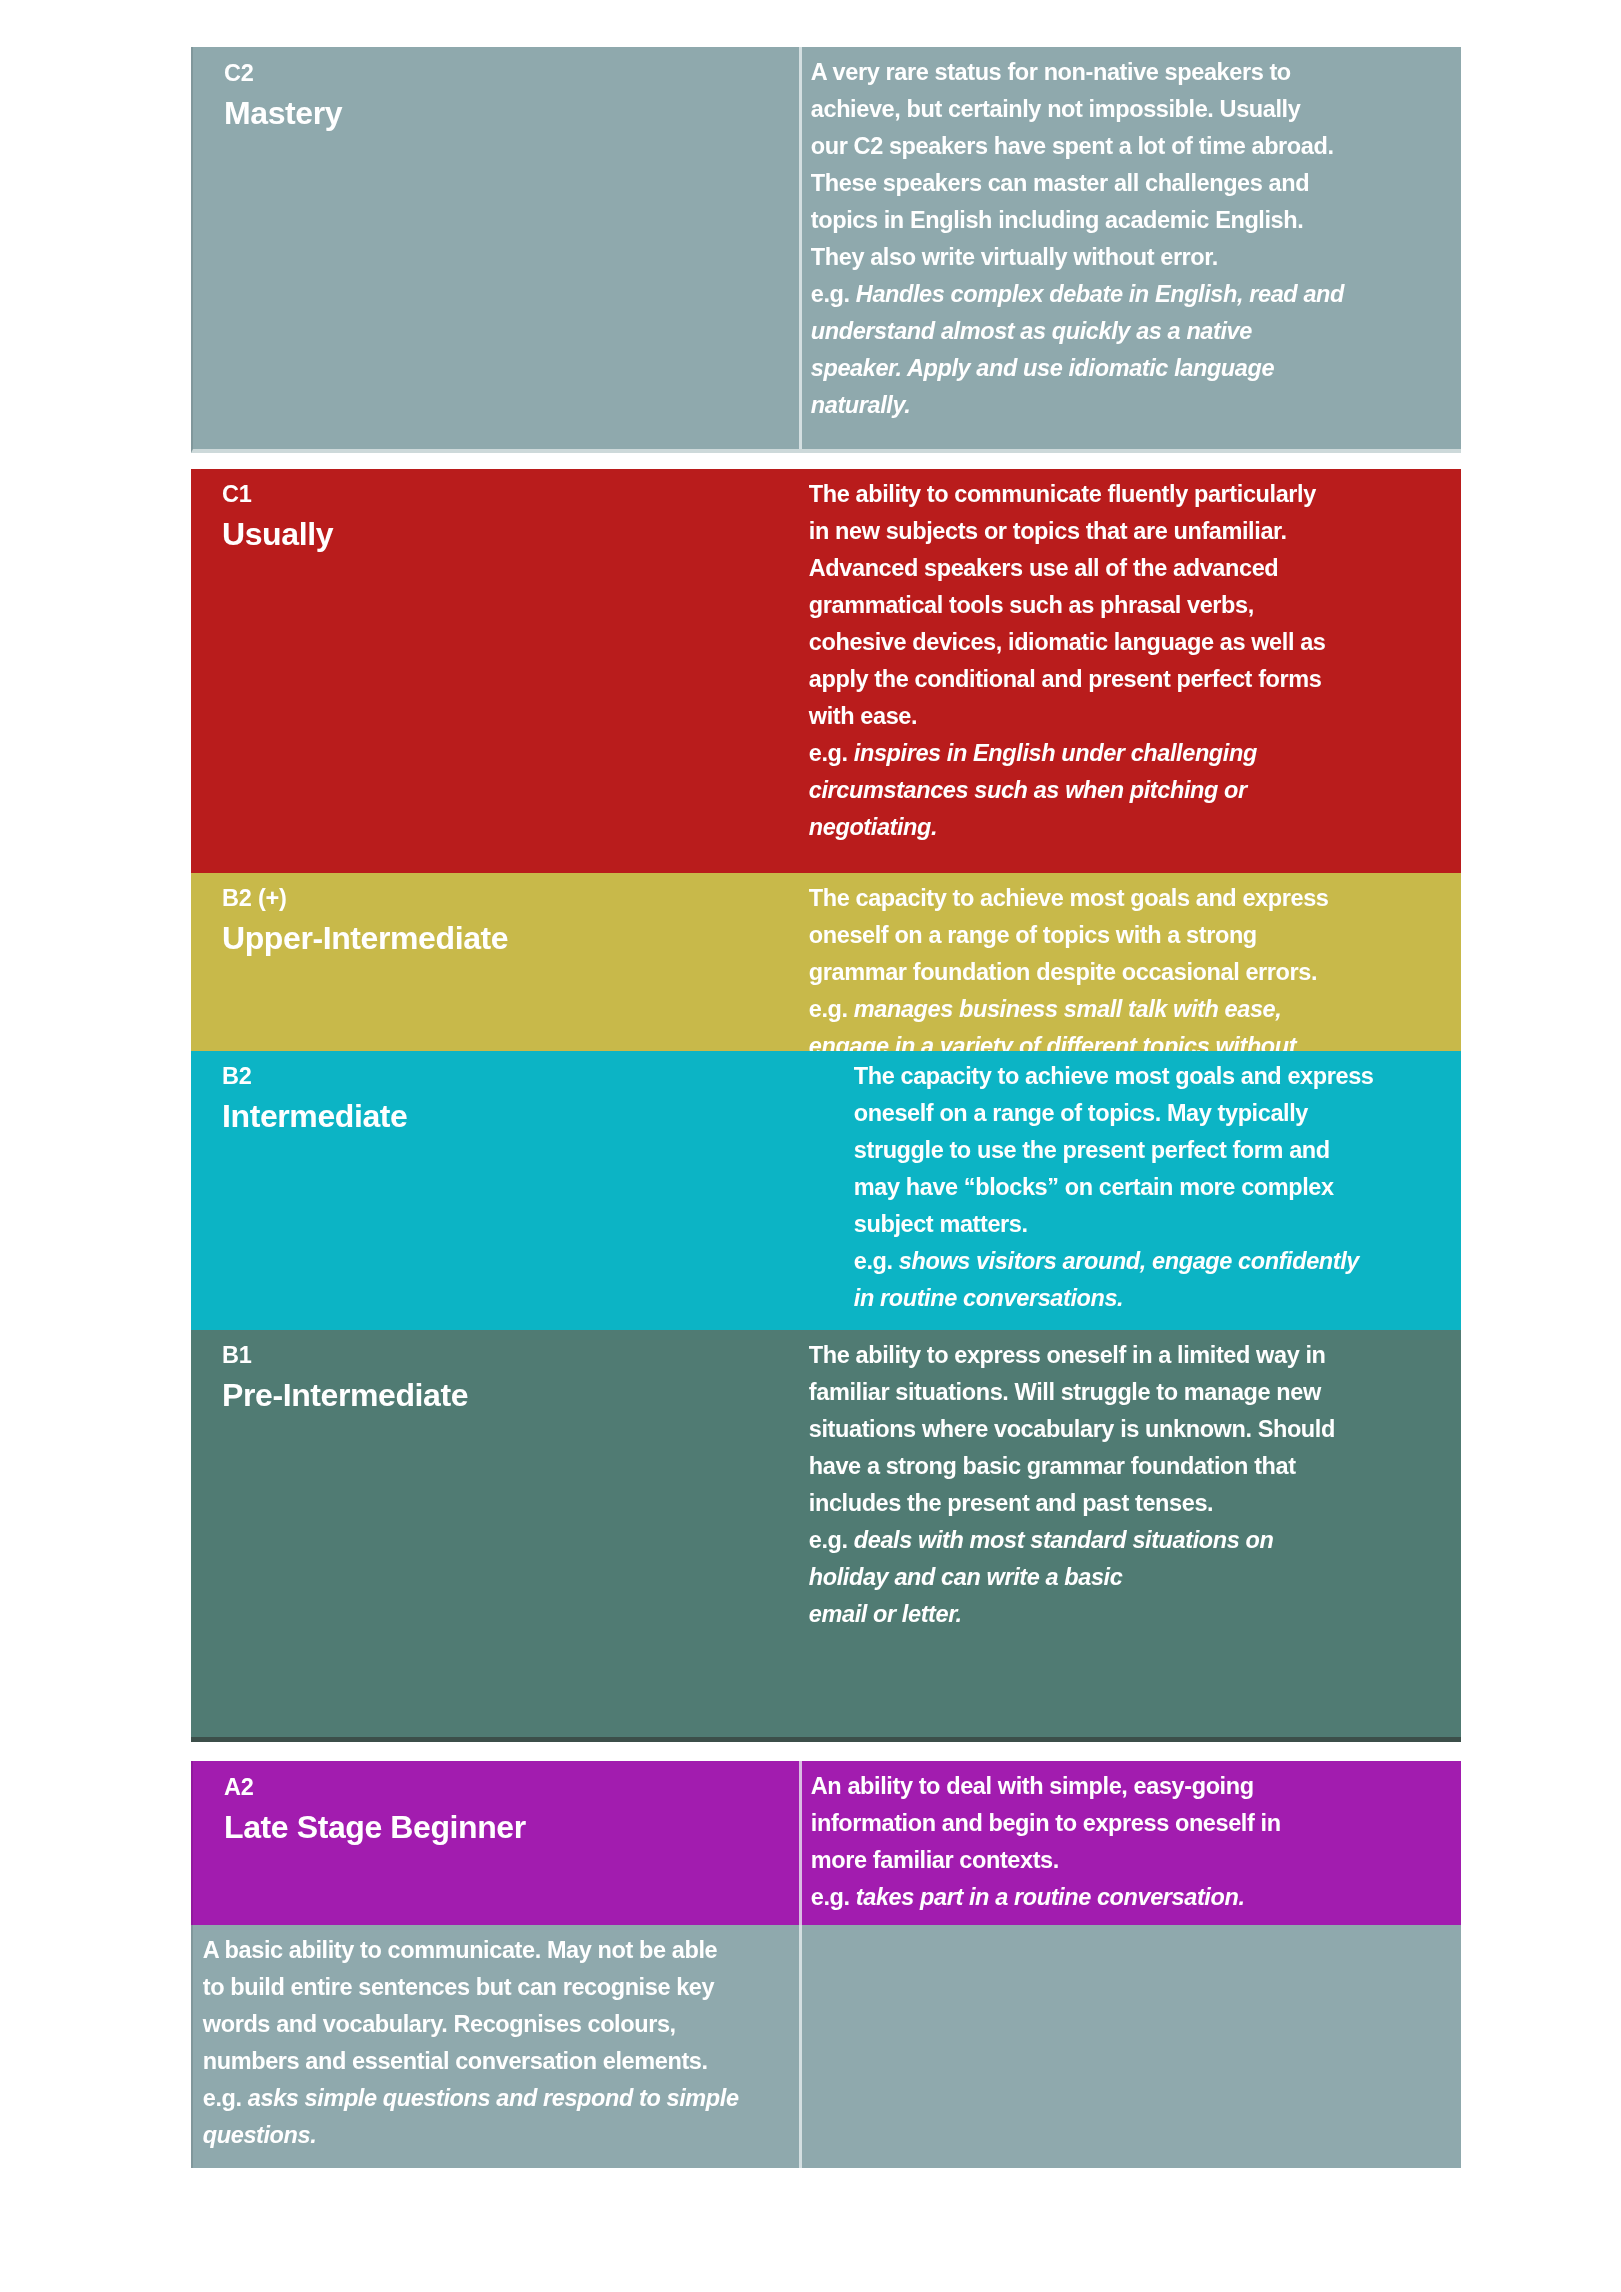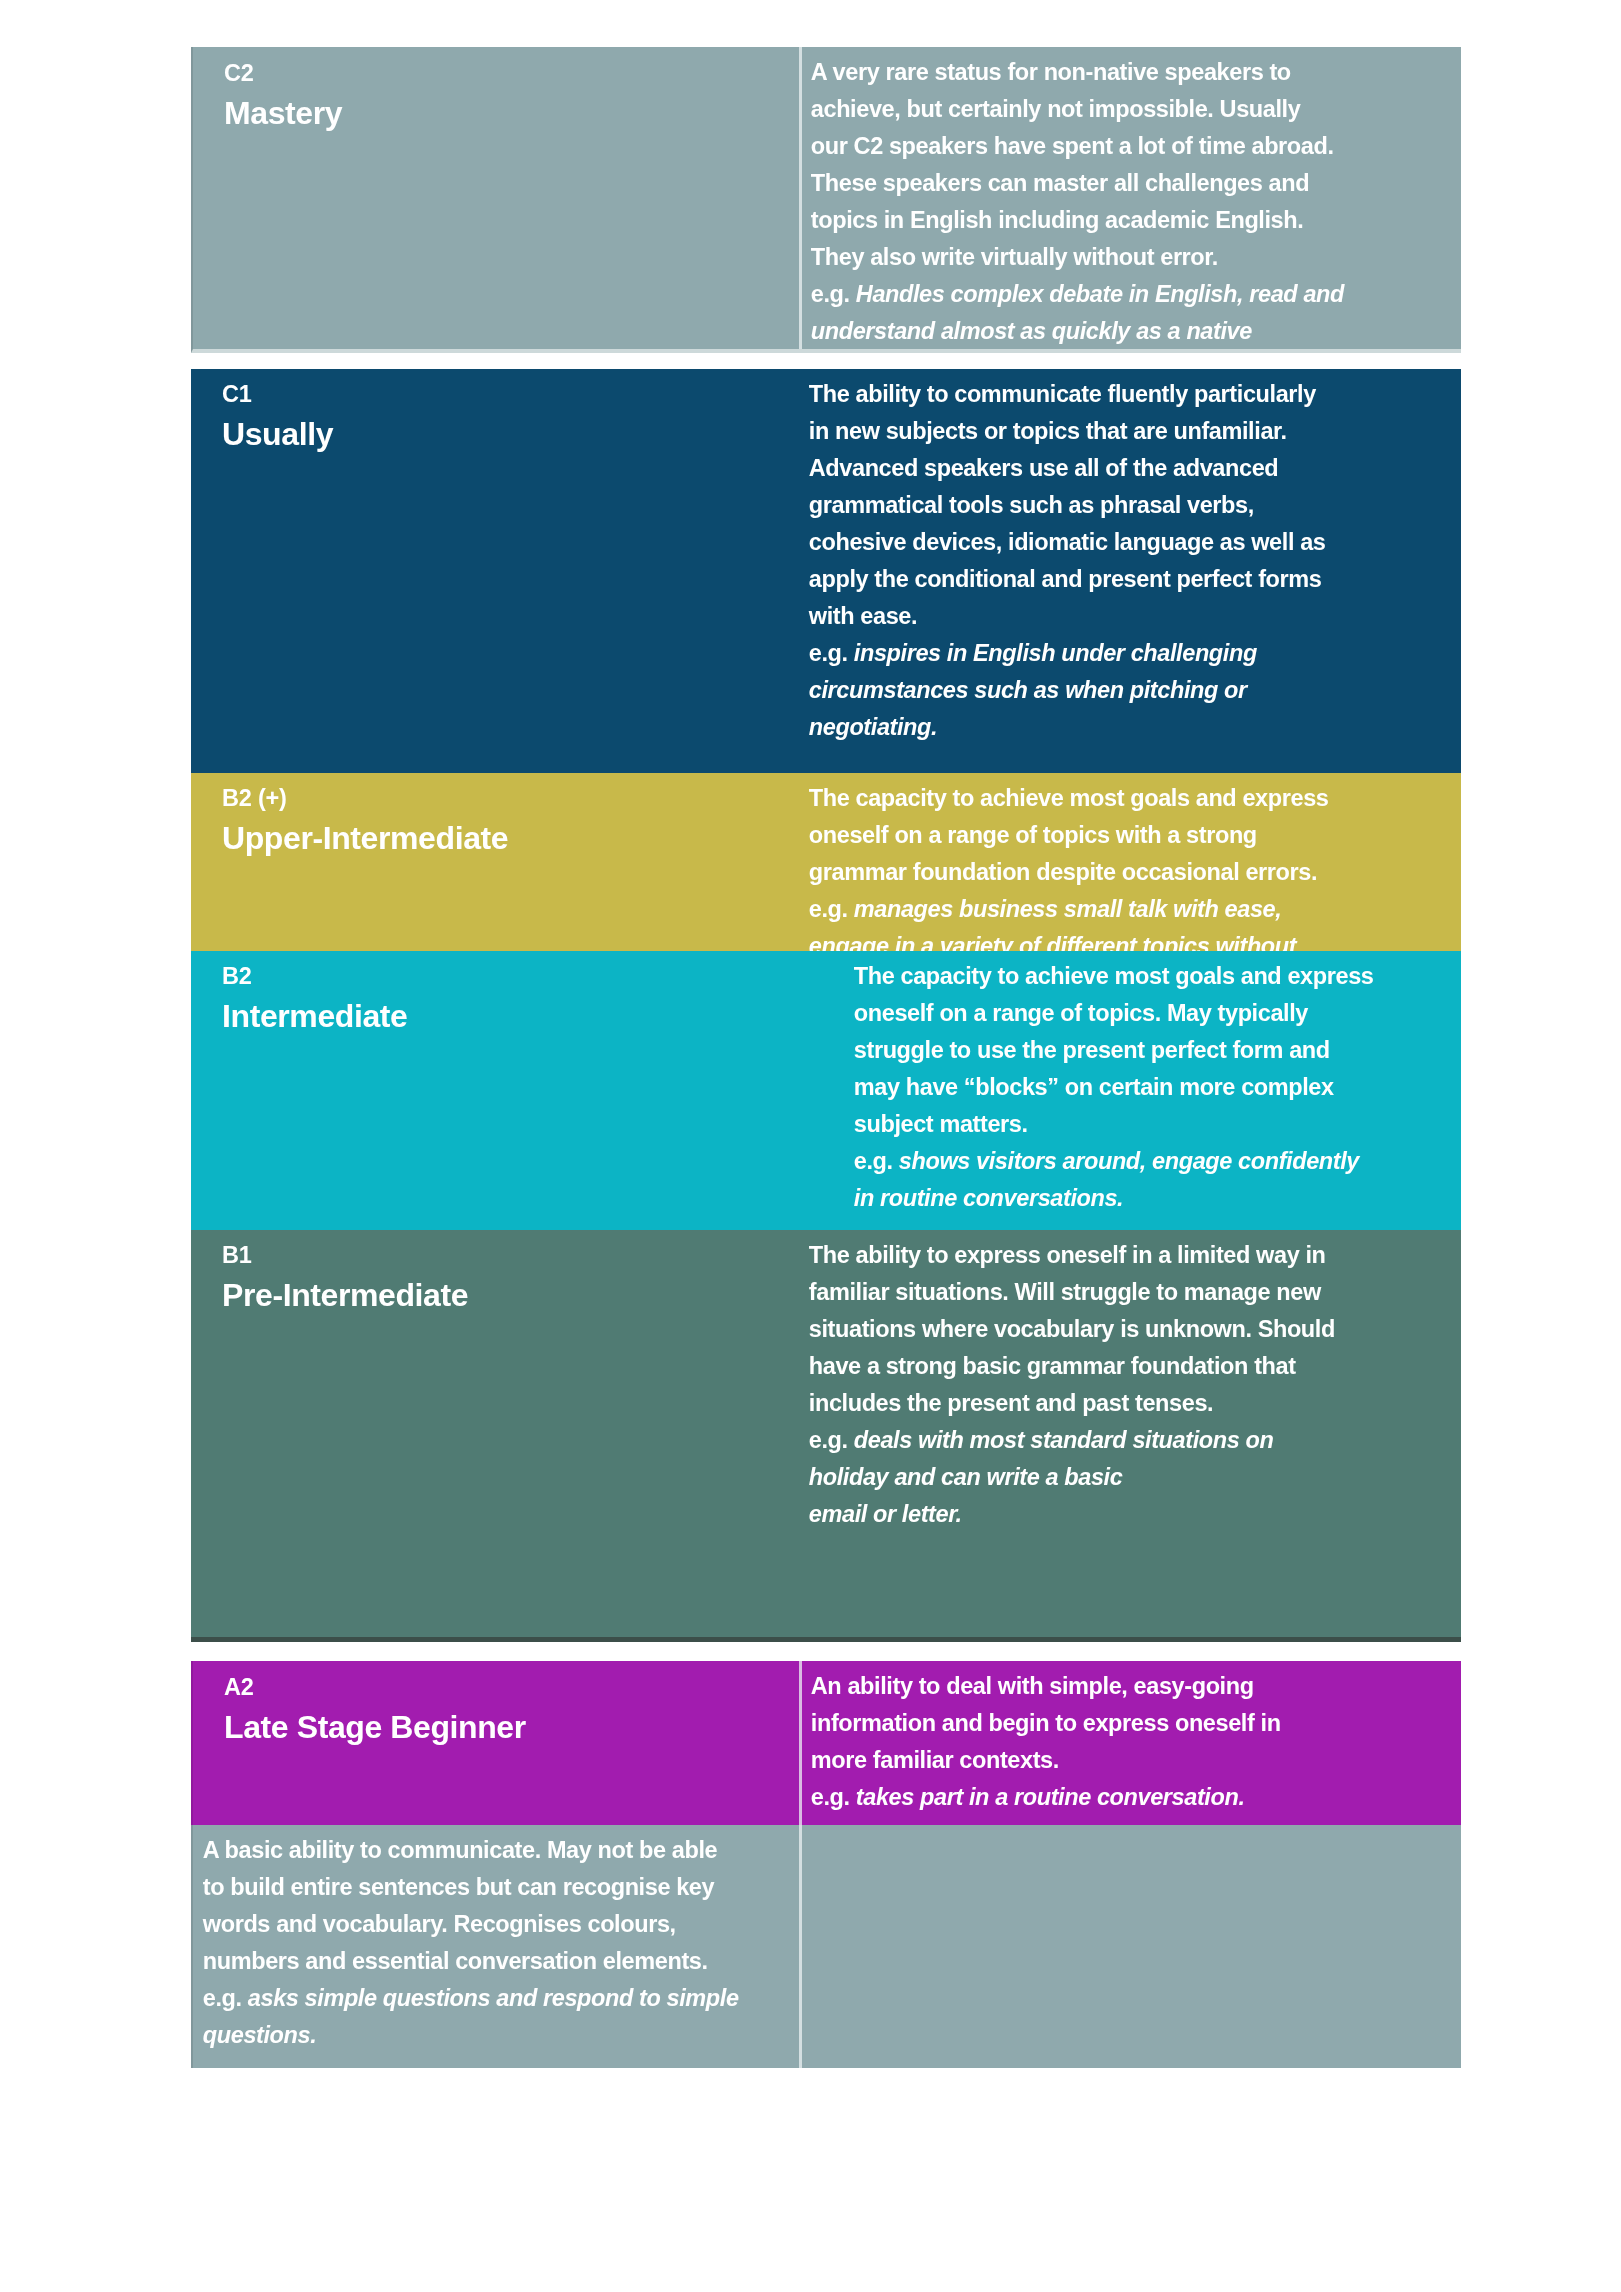--- a/index.html
+++ b/index.html
@@ -32,21 +32,21 @@
   .cell-right{
     padding:6.9px 5.9px 0 9.8px;box-sizing:border-box;
     font-size:23.5px;line-height:37px;letter-spacing:-0.4px;
     white-space:pre-line;
   }
   .code{font-size:23.5px;line-height:35px;letter-spacing:-0.2px;}
   .name{font-size:32px;line-height:45px;letter-spacing:-0.4px;}
   .eg-text{font-style:italic;margin-top:19px;}
 
   
-  .row-c2{height:306px;border-bottom:4.9px solid #cdd9da;margin-bottom:15.7px;}
+  .row-c2{height:406px;border-bottom:4.9px solid #cdd9da;margin-bottom:15.7px;}
   .row-c1{height:404px;}
   .row-b2plus{height:178px;}
   .row-b2{height:279px;}
   .row-b1{height:412px;border-bottom:5.9px solid #3c4f4a;margin-bottom:19.6px;}
   .row-a2{height:164px;}
   .row-a1{height:243px;}
 </style>
 </head>
 <body>
 
@@ -62,21 +62,21 @@
 our C2 speakers have spent a lot of time abroad.
 These speakers can master all challenges and
 topics in English including academic English.
 They also write virtually without error.</span><span class="eg-prefix">
 e.g. </span><span class="eg-text">Handles complex debate in English, read and
 understand almost as quickly as a native
 speaker. Apply and use idiomatic language
 naturally.</span></div>
   </section>
 
-  <section class="row row-c1" style="background-color: #0c4a6e;">
+  <section class="row row-c1" style="background-color: #b91c1c;">
     <div class="cell-left">
       <div class="code">C1</div>
       <div class="name">Usually</div>
     </div>
     <div class="cell-right"><span>The ability to communicate fluently particularly
 in new subjects or topics that are unfamiliar.
 Advanced speakers use all of the advanced
 grammatical tools such as phrasal verbs,
 cohesive devices, idiomatic language as well as
 apply the conditional and present perfect forms

